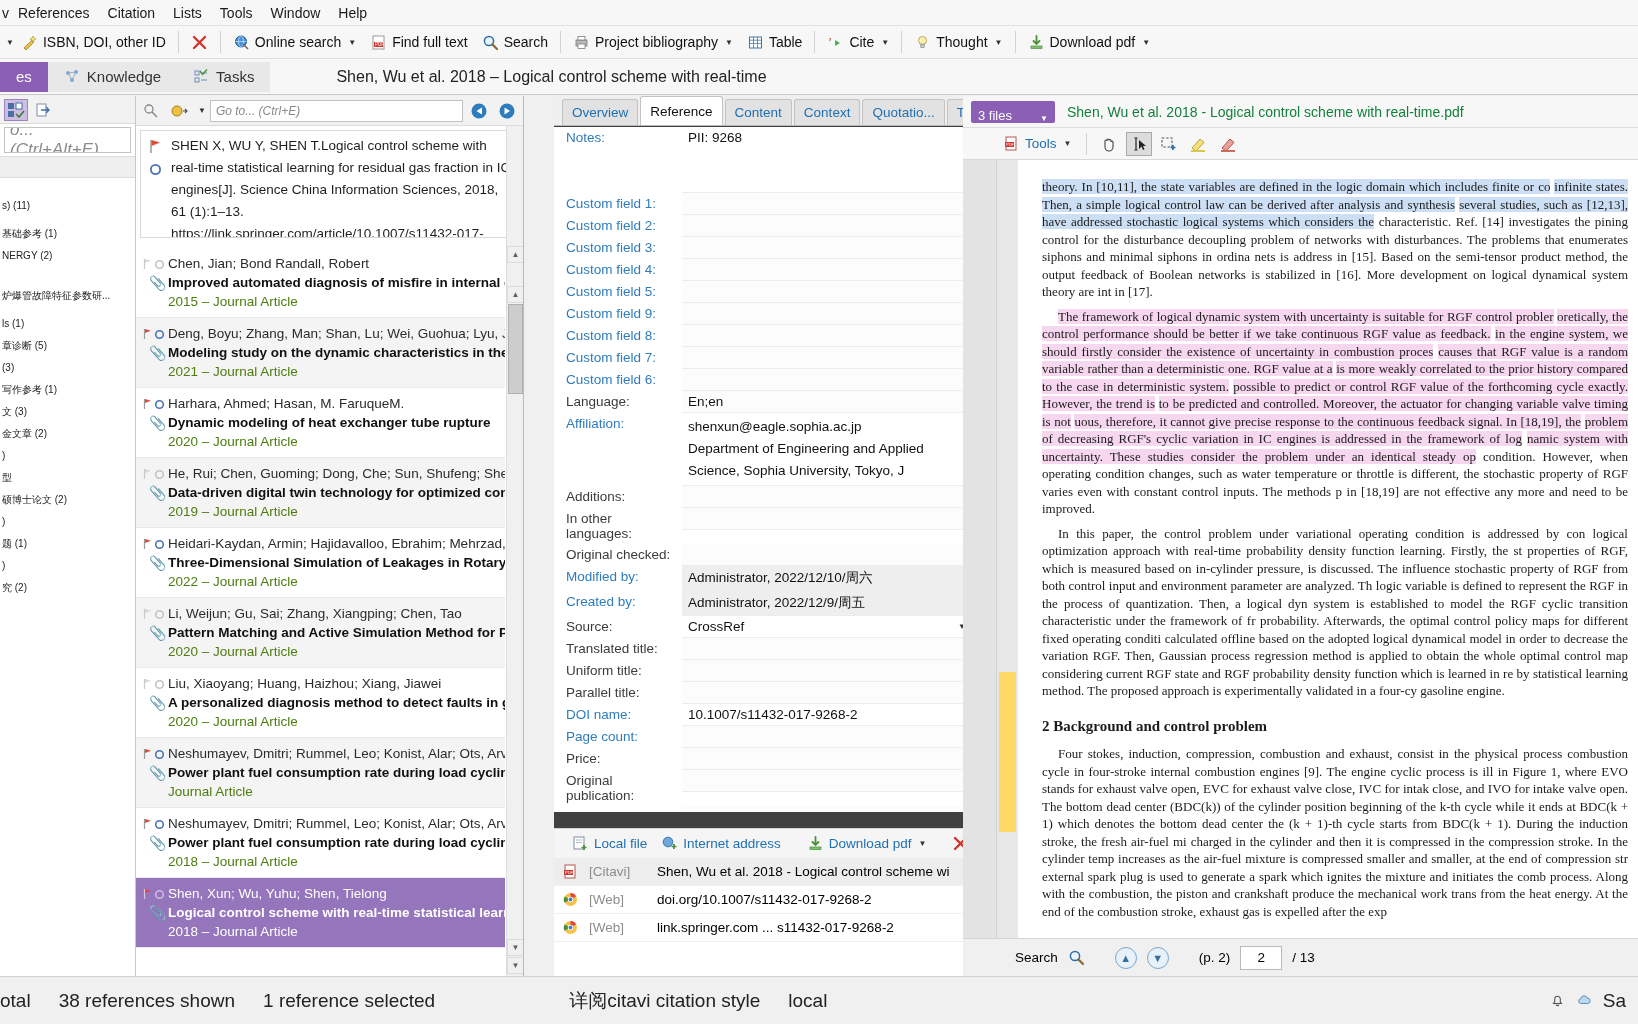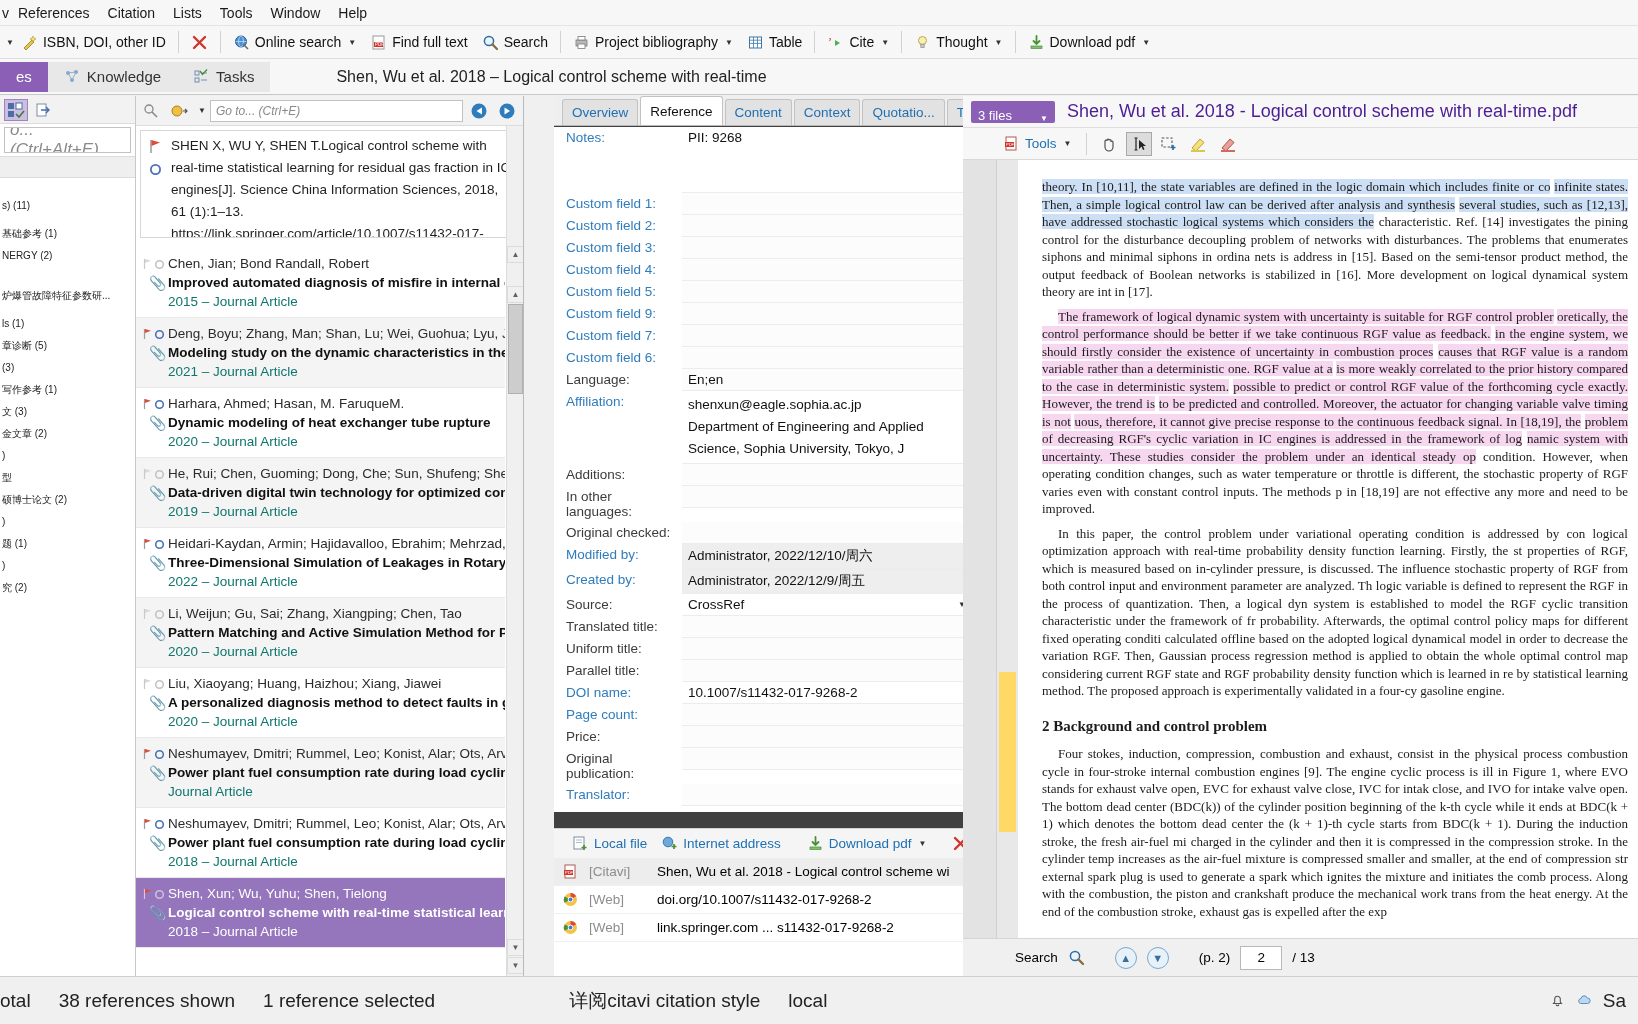--- a/index.html
+++ b/index.html
@@ -107,21 +107,21 @@
   }
   .rl-items { position: absolute; left: 0; right: 18px; top: 152px; bottom: 0; overflow: hidden; }
   .rl-item {
     padding: 6px 6px 6px 32px; position: relative; border-bottom: 1px solid #e9e9e9;
     font-size: 13.5px; line-height: 19px; white-space: nowrap; overflow: hidden;
   }
   .rl-item.alt { background: #f4f4f4; }
   .rl-item.selected { background: #9575bb; color: #fff; }
   .rl-item .authors { color: #2b2b2b; }
   .rl-item .title { font-weight: bold; color: #111; }
-  .rl-item .meta { color: #0f766e; }
+  .rl-item .meta { color: #4d7c0f; }
   .rl-item.selected .authors, .rl-item.selected .title, .rl-item.selected .meta { color: #fff; }
   .rl-item .mark-flag { position: absolute; left: 7px; top: 8px; }
   .rl-item .mark-circ { position: absolute; left: 18px; top: 8px; }
   .rl-item .clip { position: absolute; left: 13px; top: 26px; font-size: 14px; color: #333; }
   .rl-item.selected .clip { color: #fff; }
 
   
   .detail {
     position: absolute; left: 554px; top: 96px; width: 437px; bottom: 48px;
     background: #404040; border-right: 1px solid #b9b9b9; overflow: hidden;
@@ -183,21 +183,21 @@
   }
   .pdf-filebar {
     height: 32px; background: #f7f7f7; border-bottom: 1px solid #dedede;
     display: flex; align-items: center; padding-left: 8px; gap: 12px;
   }
   .files-chip {
     background: #8a5fb5; color: #fff; height: 22px; min-width: 84px;
     display: flex; align-items: flex-end; justify-content: space-between;
     padding: 0 7px; font-size: 13px; border-radius: 2px;
   }
-  .pdf-name { color: #4c1d95; font-size: 18px; white-space: nowrap; }
+  .pdf-name { color: #15803d; font-size: 14px; white-space: nowrap; }
   .pdf-toolrow {
     height: 32px; background: #f7f7f7; border-bottom: 1px solid #d8d8d8;
     display: flex; align-items: center; padding-left: 34px; gap: 4px;
   }
   .pt-btn { width: 26px; height: 24px; display: flex; align-items: center; justify-content: center; }
   .pt-btn.active { background: #dcdcdc; border: 1px solid #a9a9a9; }
   .pdf-body { position: absolute; left: 0; right: 0; top: 64px; bottom: 38px; background: #e8e8e8; }
   .pdf-leftgutter { position: absolute; left: 0; top: 0; bottom: 0; width: 34px; background: #e3e3e3; border-right:1px solid #d0d0d0;}
   .pdf-page {
     position: absolute; left: 55px; right: 0; top: 0; bottom: 0; background: #fff;
@@ -655,20 +655,24 @@
       <div class="frow">
         <div class="flabel blue">Custom field 4:</div>
         <div class="fval"></div>
       </div>
       <div class="frow">
         <div class="flabel blue">Custom field 5:</div>
         <div class="fval"></div>
       </div>
       <div class="frow">
         <div class="flabel blue">Custom field 9:</div>
+        <div class="fval"></div>
+      </div>
+      <div class="frow">
+        <div class="flabel blue">Custom field 8:</div>
         <div class="fval"></div>
       </div>
       <div class="frow">
         <div class="flabel blue">Custom field 7:</div>
         <div class="fval"></div>
       </div>
       <div class="frow">
         <div class="flabel blue">Custom field 6:</div>
         <div class="fval"></div>
       </div>

